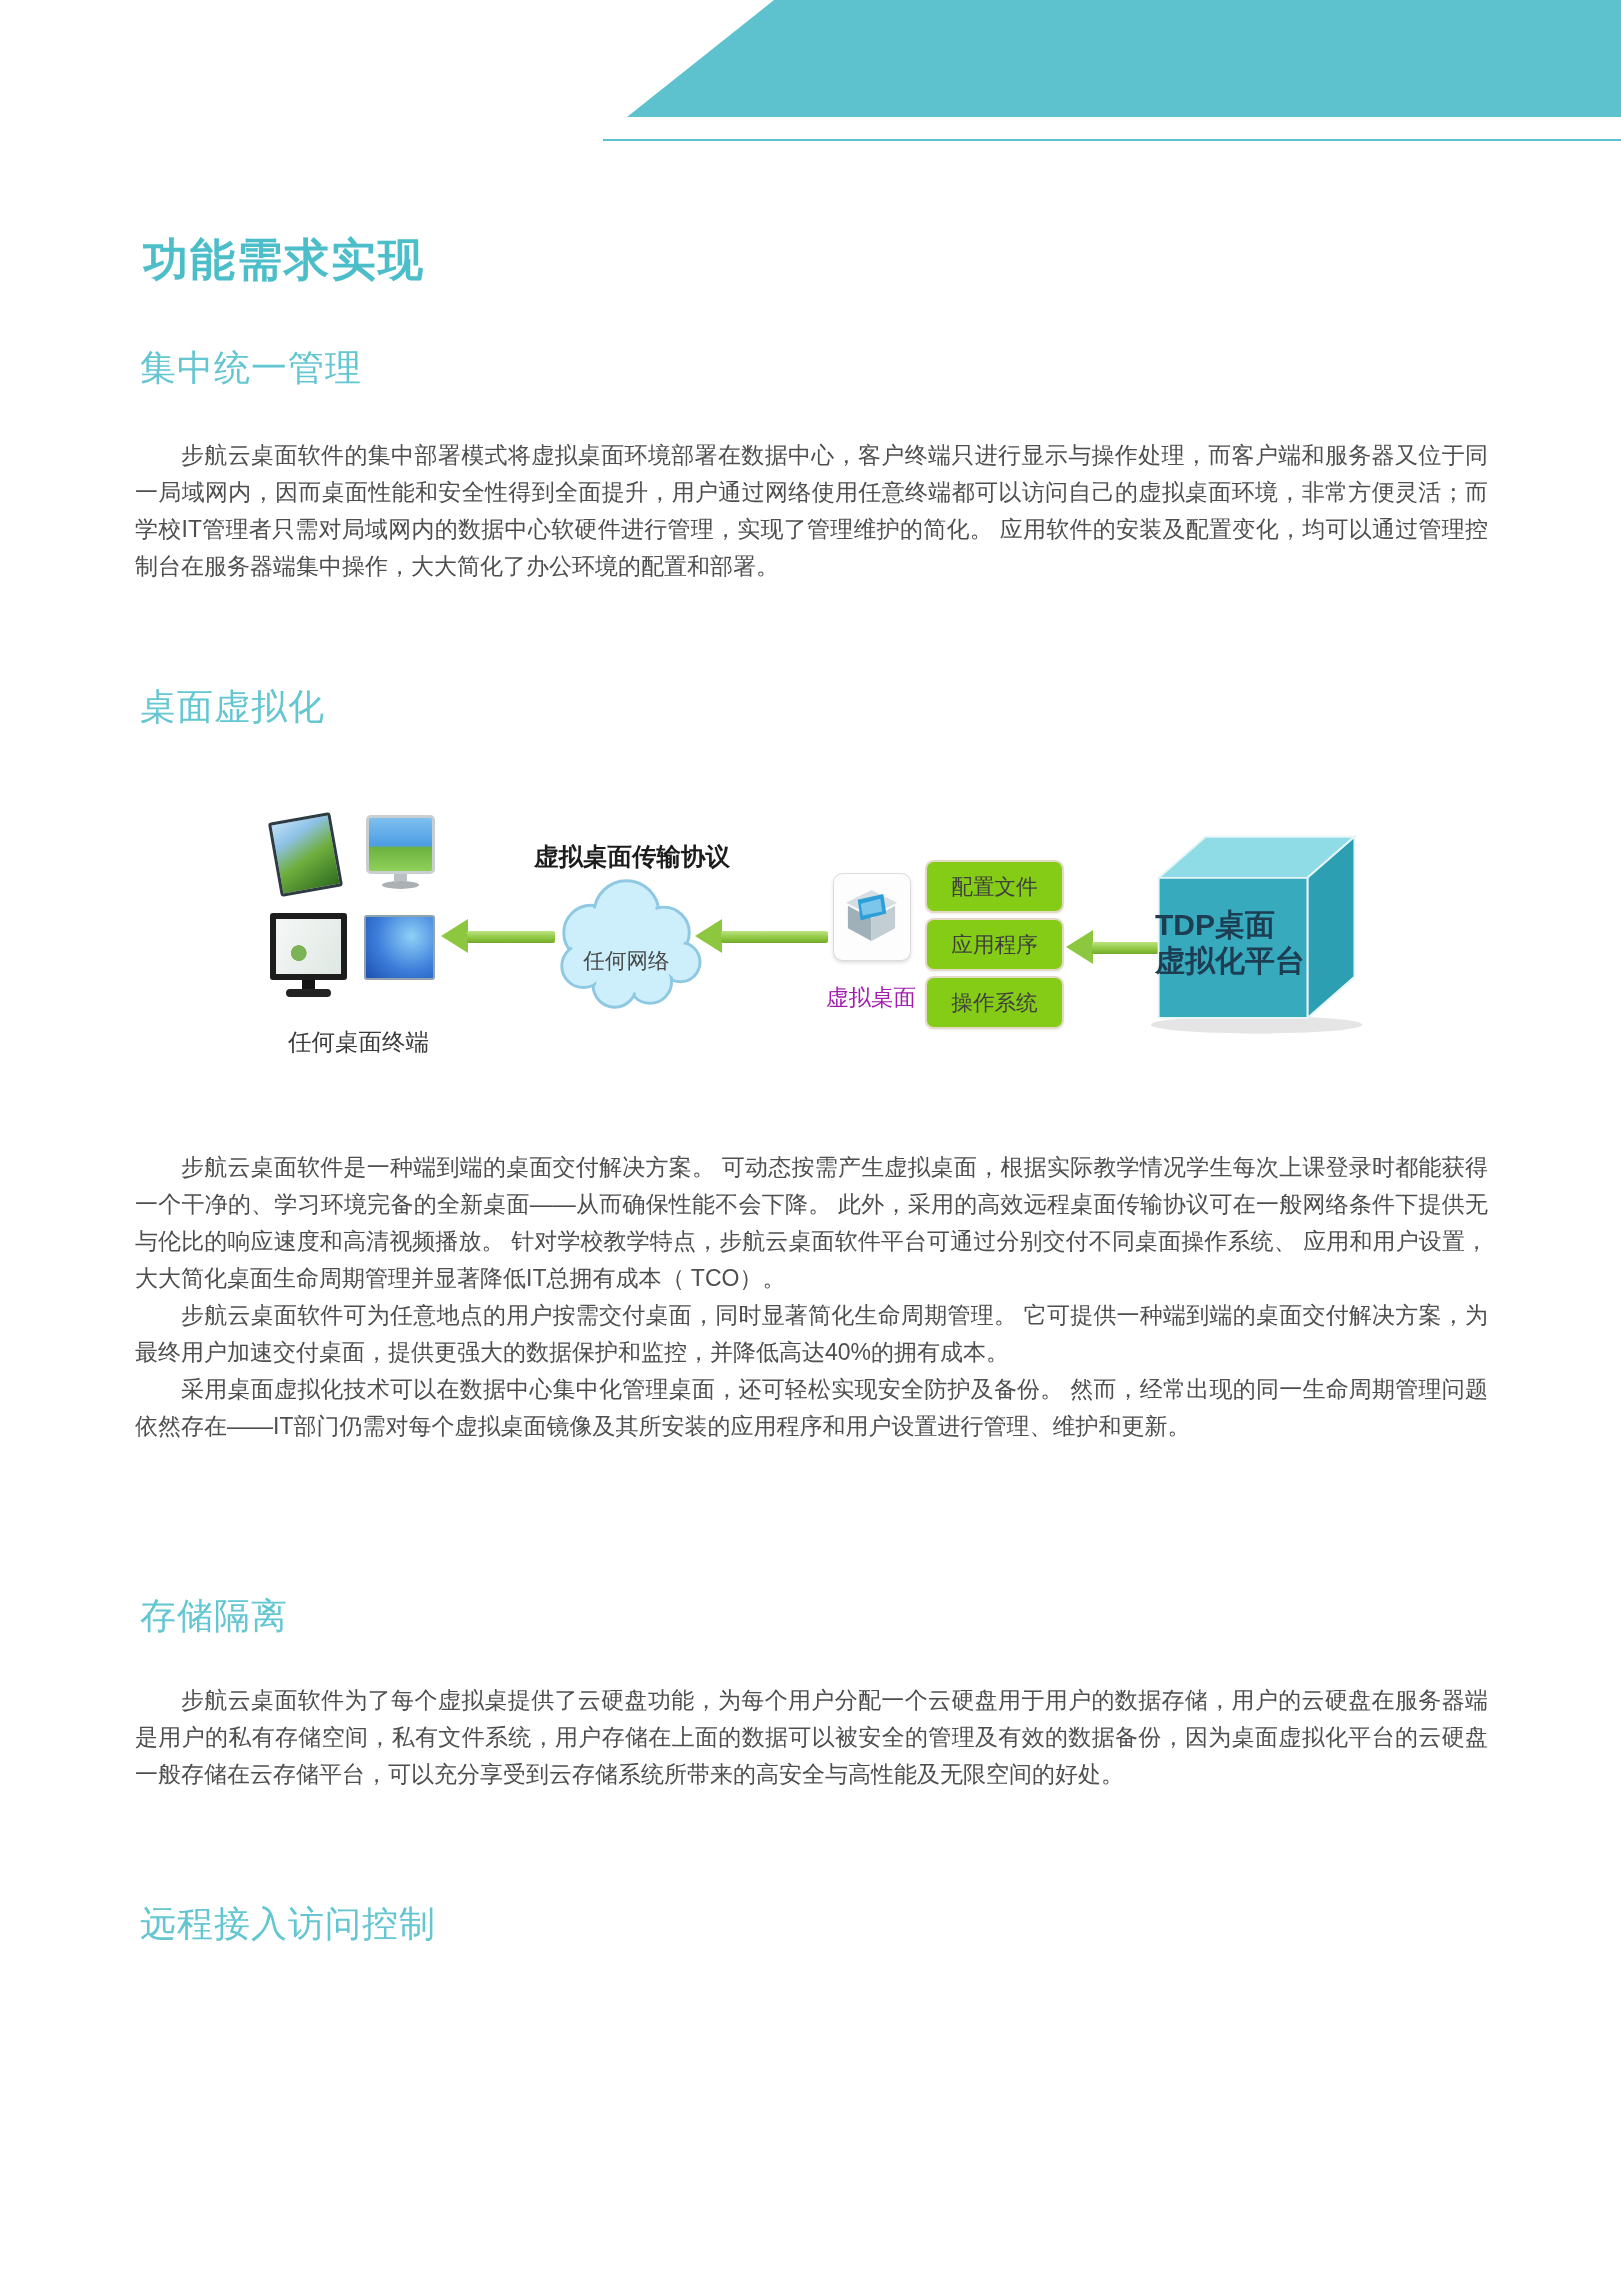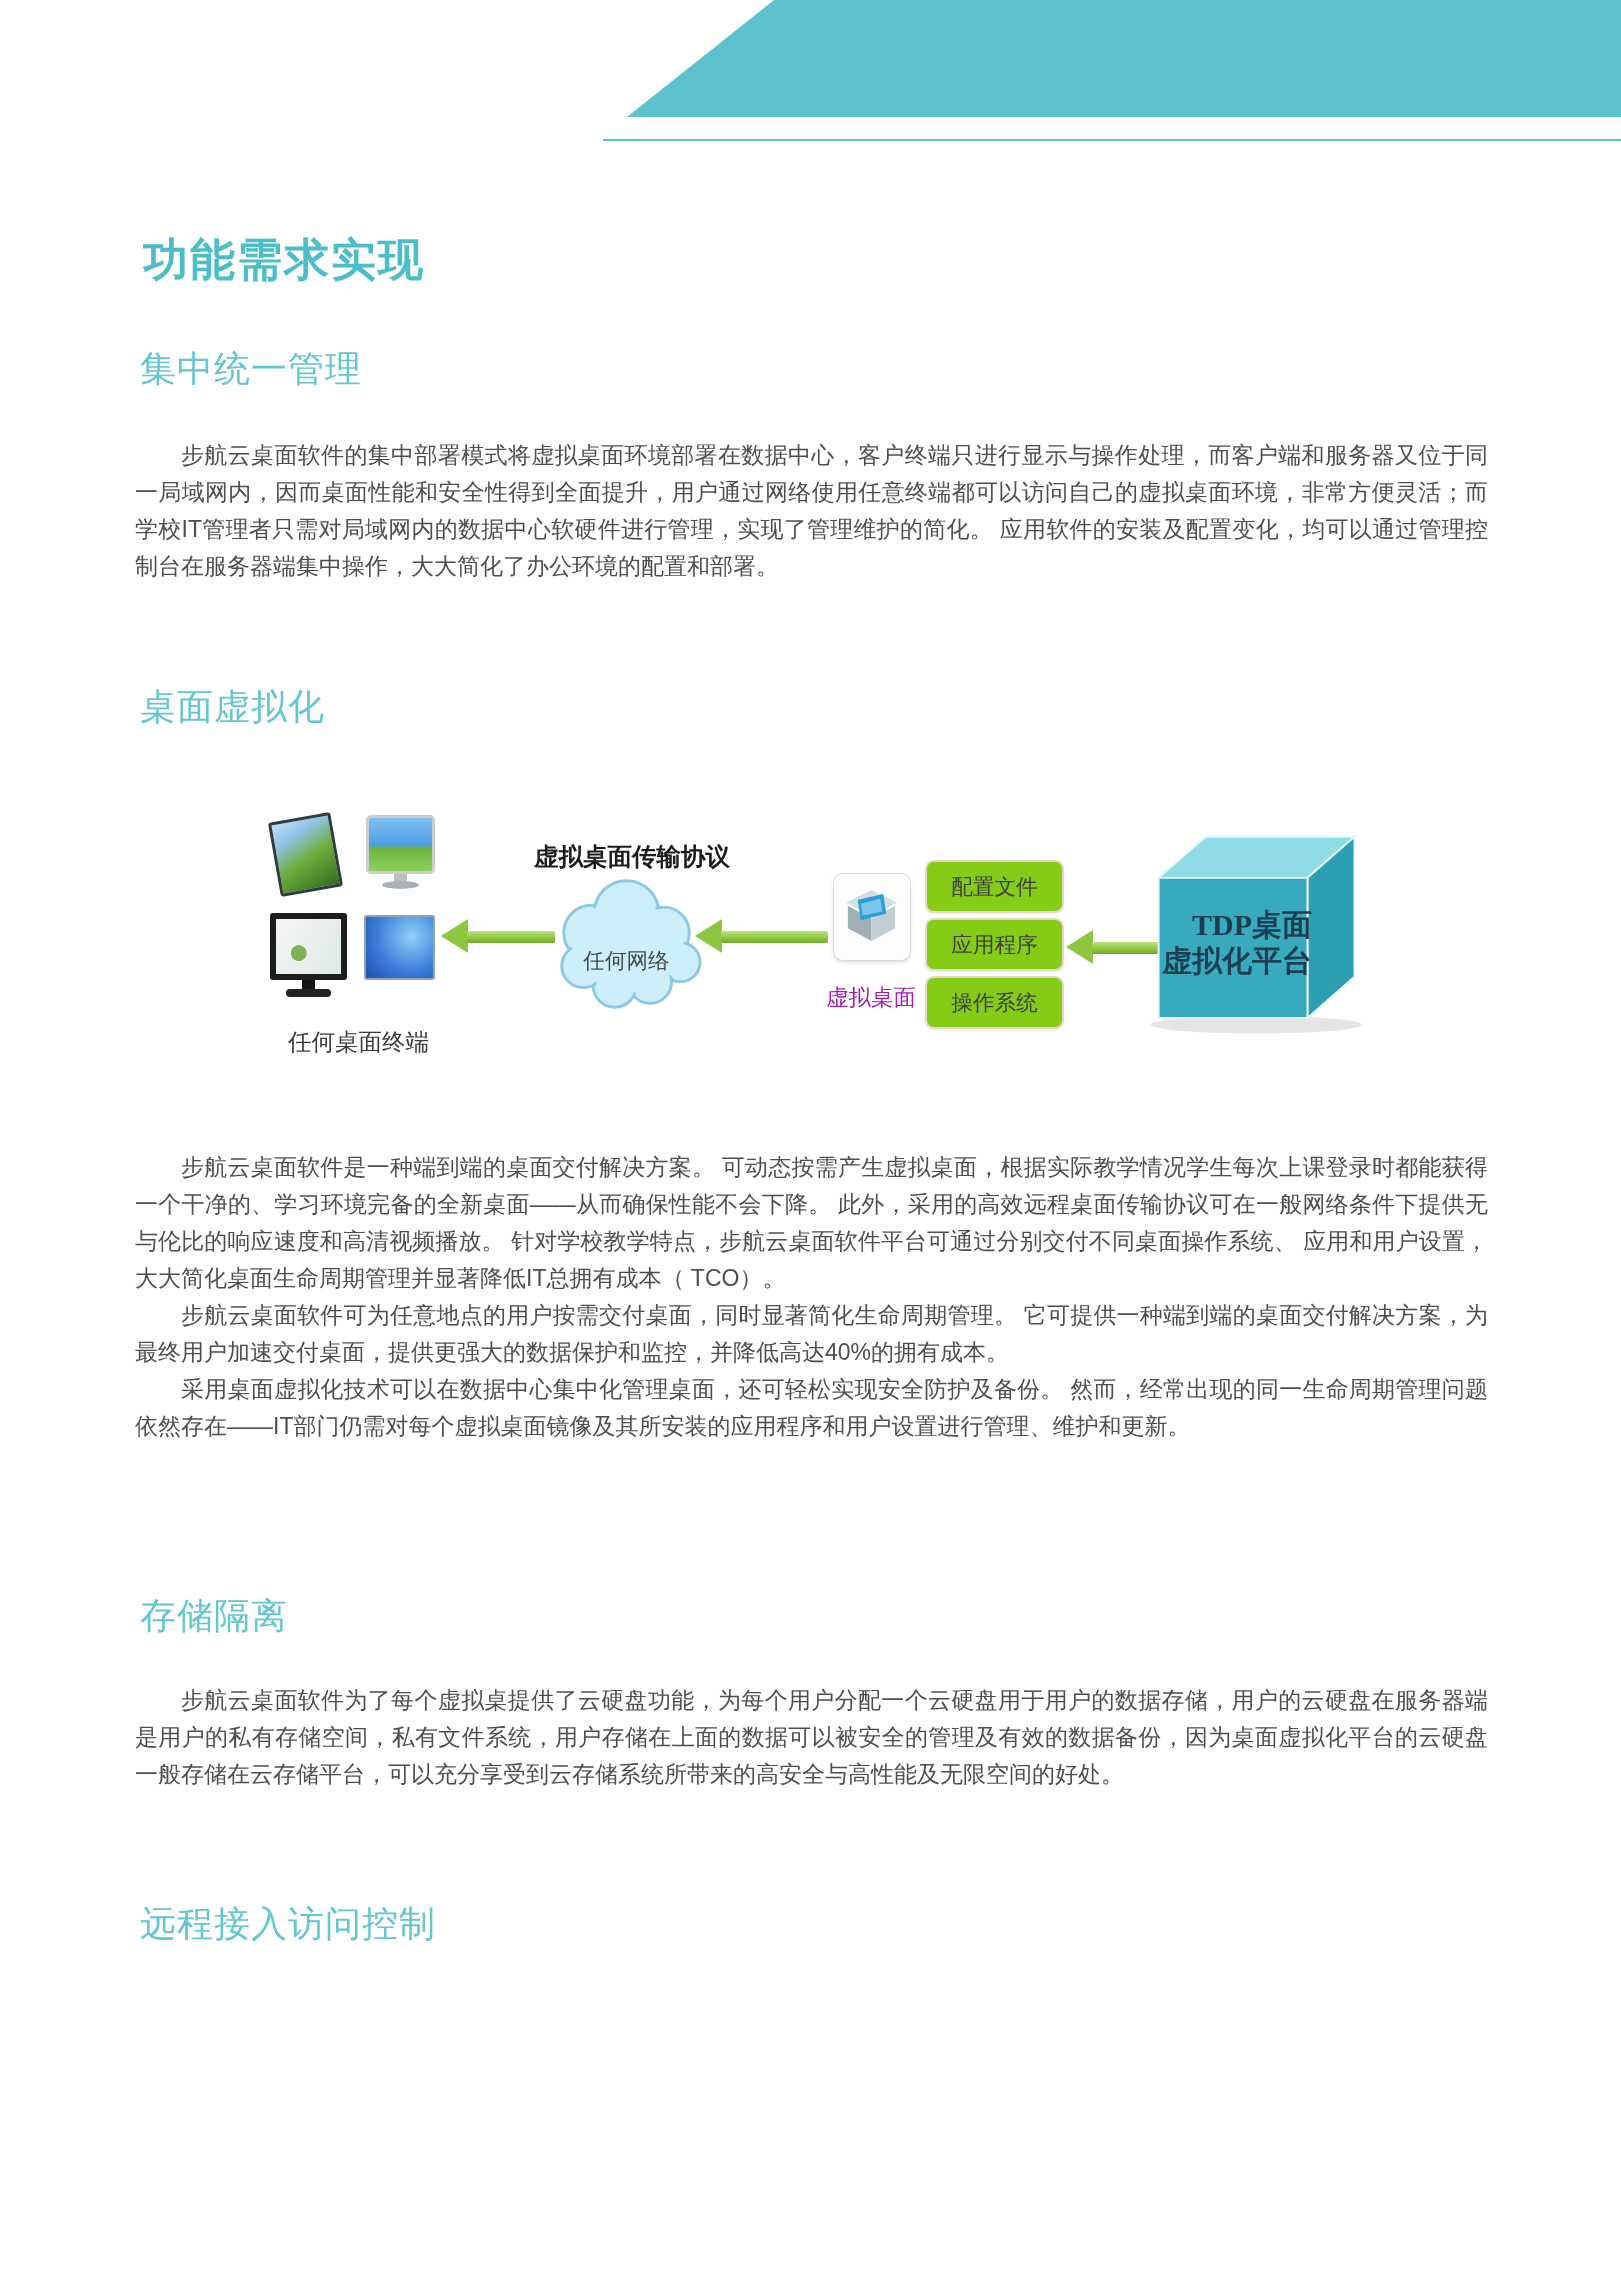--- a/index.html
+++ b/index.html
@@ -22,21 +22,21 @@
   .h1{
     position:absolute;left:143px;top:234px;
     font-size:45px;font-weight:700;letter-spacing:2px;
     color:var(--title-color,#4cbeca);line-height:1.15;white-space:nowrap;
   }
   .h2{
     position:absolute;left:140px;
     font-size:36px;font-weight:400;letter-spacing:1px;
     color:var(--heading-color,#63c6d1);line-height:1.2;white-space:nowrap;
   }
-  .h2-1{top:347px;}
+  .h2-1{top:347px;font-family:Liberation Serif, serif;}
   .h2-2{top:685px;}
   .h2-3{top:1594px;text-align:center;}
   .h2-4{top:1902px;}
   
   .para{
     position:absolute;left:135px;width:1353px;
     font-size:23px;line-height:37px;color:var(--body-color,#4e4e4e);
     text-align:justify;
   }
   .para p{margin:0;text-indent:2em;}
@@ -92,22 +92,22 @@
     background:#fdfdfd;border:1px solid #dcdcdc;border-radius:9.8px;
     box-shadow:0 2px 3.9px rgba(0,0,0,.12);}
   .vd-icon svg{position:absolute;left:7.8px;top:11.8px;}
   
   .layers{position:absolute;left:749px;top:61px;width:139px;}
   .layer-box{height:49px;line-height:49px;margin-bottom:4.9px;text-align:center;
     background:#84cc16;border:2px solid var(--box-border,#e3d9c6);border-radius:8.8px;
     font-size:21.6px;color:#3f3f3f;box-shadow:0 1px 2px rgba(0,0,0,.08);}
   
   .cube-svg{position:absolute;left:965px;top:19.6px;}
-  .cube-label{position:absolute;left:979px;top:108px;width:157px;text-align:right;
-    font-size:30px;line-height:36px;font-weight:700;color:var(--cube-text,#1c3d52);font-family:Liberation Serif, serif;}
+  .cube-label{position:absolute;left:979px;top:108px;width:157px;text-align:left;
+    font-size:30px;line-height:36px;font-weight:700;color:var(--cube-text,#1c3d52);}
 </style>
 </head>
 <body>
 
 <div class="page">
 
   <div class="banner"></div>
   <div class="rule"></div>
 
   <div class="h1">功能需求实现</div>

